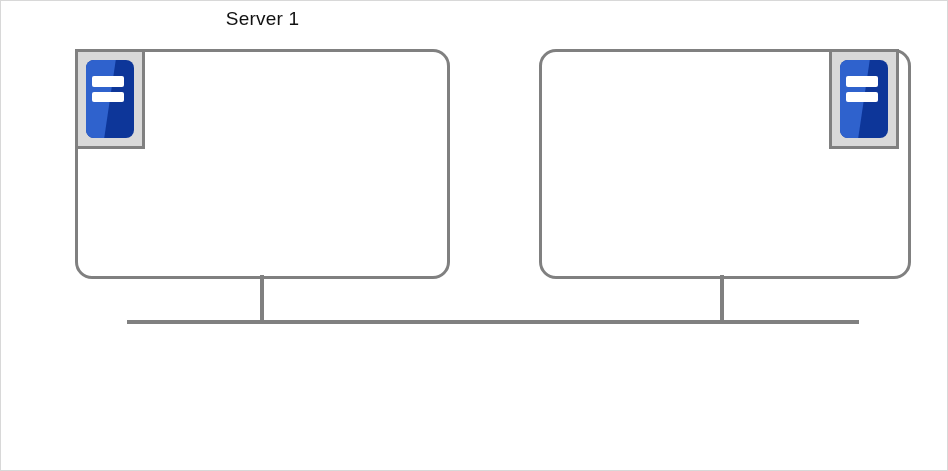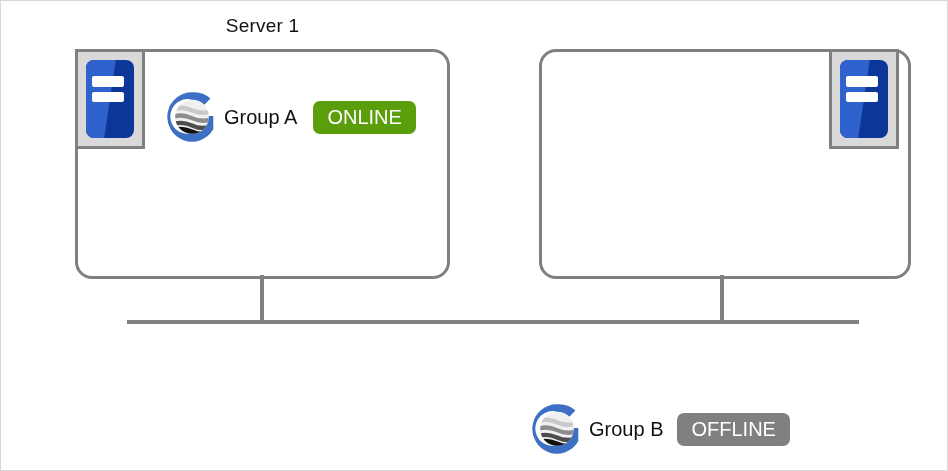--- a/index.html
+++ b/index.html
@@ -22,21 +22,21 @@
 
   
   .server-title {
     position: absolute;
     font-size: 19px;
     color: #111111;
     white-space: nowrap;
     text-align: center;
     letter-spacing: 0.2px;
   }
-  #title-server-1 { left: 74px;  top: 14px; width: 375px; }
+  #title-server-1 { left: 74px;  top: 7px; width: 375px; }
   #title-server-2 { left: 538px; top: 18px; width: 372px; }
 
   
   .server-box {
     position: absolute;
     border: 3px solid #808080;
     border-radius: 17px;
     background: #ffffff;
     box-sizing: border-box;
   }
@@ -158,57 +158,19 @@
   </div>
 
   <div id="node-icon-2" class="node-icon">
     <div class="chassis">
       <div class="chassis-light"></div>
       <div class="bar b1"></div>
       <div class="bar b2"></div>
     </div>
   </div>
 
-  <div id="group-row-a" class="group-row">
-    <svg class="group-logo" viewBox="0 0 100 100">
-      <path d="M50 6 a44 44 0 1 0 38 66 l0 -24 l-38 0 l0 15 l20 0
-               a31 31 0 1 1 -20 -44 a31 31 0 0 1 22 9 l11 -11
-               A44 44 0 0 0 50 6 z" fill="#3d6fc4"></path>
-      <clipPath id="globeClipA">
-          <circle cx="50" cy="50" r="30"></circle>
-        </clipPath>
-      <g clip-path="url(#globeClipA)">
-        <rect x="10" y="20" width="80" height="60" fill="#f0f0f0"></rect>
-        <path d="M10 34 q20 -9 40 0 q20 9 40 0 l0 8 q-20 9 -40 0 q-20 -9 -40 0 z" fill="#c9c9c9"></path>
-        <path d="M10 48 q20 -9 40 0 q20 9 40 0 l0 8 q-20 9 -40 0 q-20 -9 -40 0 z" fill="#8c8c8c"></path>
-        <path d="M10 61 q20 -9 40 0 q20 9 40 0 l0 8 q-20 9 -40 0 q-20 -9 -40 0 z" fill="#4d4d4d"></path>
-        <path d="M10 72 q20 -9 40 0 q20 9 40 0 l0 14 l-80 0 z" fill="#111111"></path>
-      </g>
-    </svg>
-    <span class="group-label">Group A</span>
-    <span id="status-badge-a" class="status-badge">ONLINE</span>
-  </div>
 
   <div id="conn-v-1" class="conn-v"></div>
   <div id="conn-v-2" class="conn-v"></div>
   <div id="conn-bus"></div>
 
-  <div id="group-row-b" class="group-row">
-    <svg class="group-logo" viewBox="0 0 100 100">
-      <path d="M50 6 a44 44 0 1 0 38 66 l0 -24 l-38 0 l0 15 l20 0
-               a31 31 0 1 1 -20 -44 a31 31 0 0 1 22 9 l11 -11
-               A44 44 0 0 0 50 6 z" fill="#3d6fc4"></path>
-      <clipPath id="globeClipB">
-          <circle cx="50" cy="50" r="30"></circle>
-        </clipPath>
-      <g clip-path="url(#globeClipB)">
-        <rect x="10" y="20" width="80" height="60" fill="#f0f0f0"></rect>
-        <path d="M10 34 q20 -9 40 0 q20 9 40 0 l0 8 q-20 9 -40 0 q-20 -9 -40 0 z" fill="#c9c9c9"></path>
-        <path d="M10 48 q20 -9 40 0 q20 9 40 0 l0 8 q-20 9 -40 0 q-20 -9 -40 0 z" fill="#8c8c8c"></path>
-        <path d="M10 61 q20 -9 40 0 q20 9 40 0 l0 8 q-20 9 -40 0 q-20 -9 -40 0 z" fill="#4d4d4d"></path>
-        <path d="M10 72 q20 -9 40 0 q20 9 40 0 l0 14 l-80 0 z" fill="#111111"></path>
-      </g>
-    </svg>
-    <span class="group-label">Group B</span>
-    <span id="status-badge-b" class="status-badge">OFFLINE</span>
-  </div>
 
 </div>
 
 </body></html>

